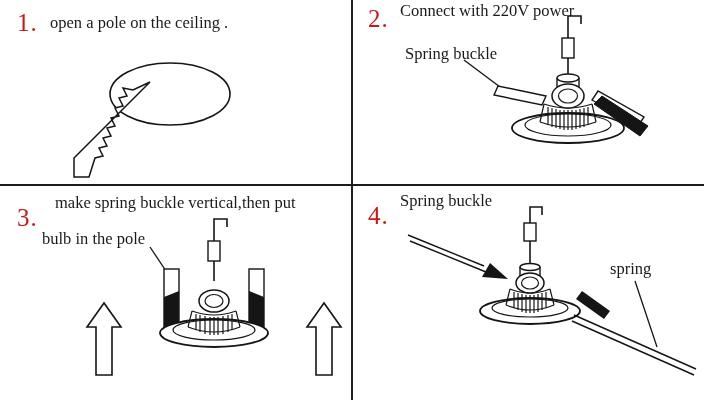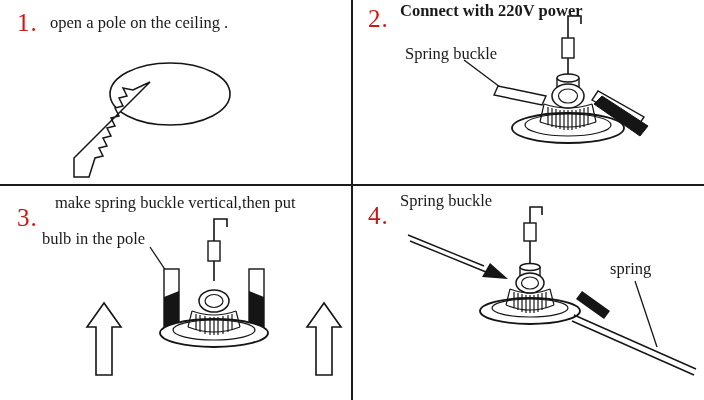--- a/index.html
+++ b/index.html
@@ -18,21 +18,21 @@
     position: absolute;
     font-size: 25px;
     line-height: 1;
     color: #cb1717;
     letter-spacing: 1px;
   }
   .cap { position: absolute; font-size: 16.5px; white-space: nowrap; }
   .divider { position: absolute; background: #1c1c1c; }
   .v-div { left: 351px; top: 0; width: 2px; height: 400px; }
   .h-div { left: 0; top: 184px; width: 704px; height: 2px; }
-  .title-center { text-align: left; font-weight: bold; }
+  .title-center { text-align: left; }
 </style>
 </head>
 <body>
 
 <div class="board">
 
   <div class="panel" style="left:0;top:0;width:352px;height:185px;">
     <svg viewBox="0 0 352 185">
       <ellipse cx="170" cy="94" rx="60" ry="31" fill="none" stroke="#151515" stroke-width="1.6"></ellipse>
       <path d="M150,82 L84,148 L74,158 L74,177 L89,177 L95,158

